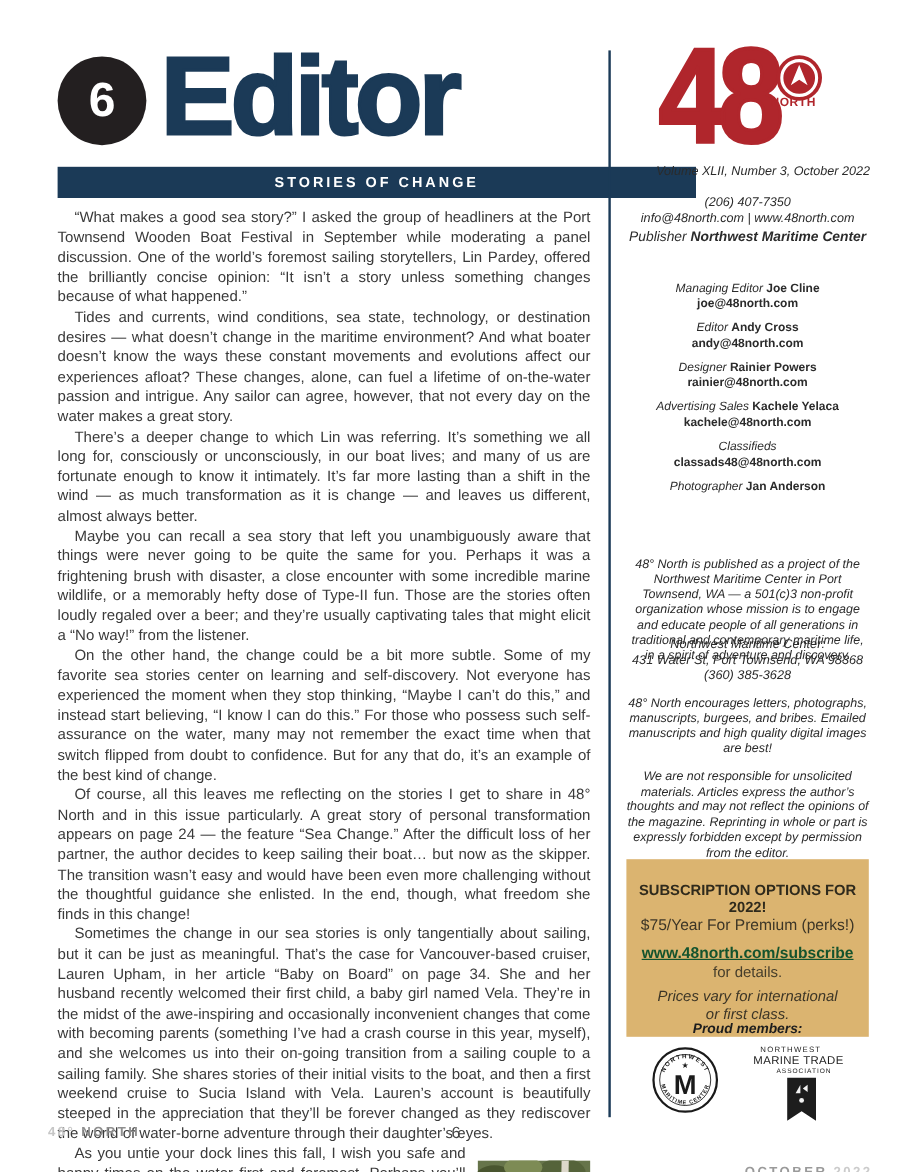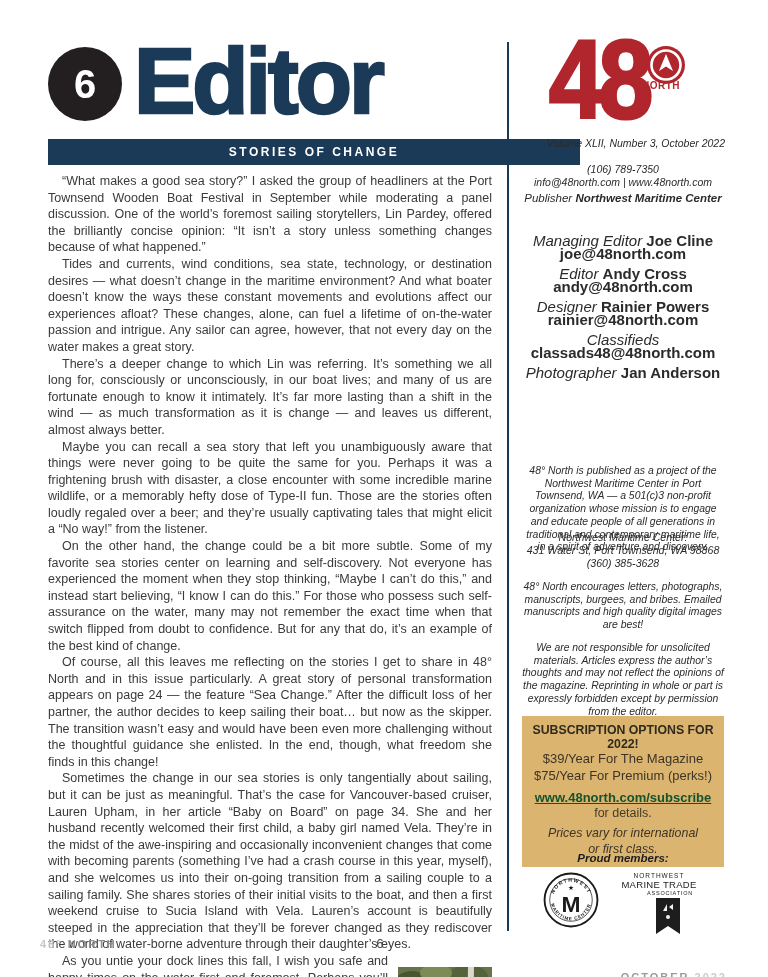--- a/index.html
+++ b/index.html
@@ -39,43 +39,43 @@
     color:var(--red);-webkit-text-stroke:3px var(--red);letter-spacing:-6px;
     transform:scaleX(.88);transform-origin:left top;}
   .logo-deg{position:absolute;left:103px;top:5px;}
   .logo-north{position:absolute;left:99px;top:40px;font-size:10px;font-weight:700;
     color:var(--red);letter-spacing:.5px;}
   .issue{top:97px;font-size:10.5px;font-style:italic;text-align:right;}
   .phone{top:123px;font-size:10.5px;font-style:italic;}
   .contacts{top:136px;font-size:10.5px;font-style:italic;}
   .publisher{top:152px;font-size:11.5px;font-style:italic;}
   .publisher b{font-weight:700;}
-  .staff{top:194px;font-size:15px;line-height:13px;}
+  .staff{top:194px;font-size:10px;line-height:13px;}
   .staff .entry{margin-bottom:7px;}
   .staff .role{font-style:italic;}
   .staff b{font-weight:700;}
   .staff .email{font-weight:700;}
   .staff .email:empty{display:none;}
   .about{top:389px;font-size:10.4px;line-height:12.7px;font-style:italic;margin-top:36px;}
   .address{top:491px;font-size:10.6px;line-height:13px;font-style:italic;text-align:center;}
   .encourage{top:541px;font-size:10.4px;line-height:12.7px;font-style:italic;}
   .disclaimer{top:602px;font-size:10.4px;line-height:12.7px;font-style:italic;}
-  .subbox{top:676px;left:1px;width:202px;background:var(--tan);padding:7px 6px 10px;}
+  .subbox{top:676px;left:1px;width:202px;background:var(--tan);padding:19px 6px 10px;}
   .sub-title{font-size:12.3px;font-weight:700;color:#2f2a1c;}
   .sub-opt{font-size:13px;line-height:16.5px;color:#3c3526;}
   .sub-opt:first-of-type{margin-top:3px;}
   .sub-link{display:inline-block;margin-top:6px;font-size:13px;font-weight:700;color:#14532d;
     text-decoration:underline;}
   .sub-details{font-size:12.5px;color:#453d2a;}
   .sub-note{margin-top:6px;font-size:12.4px;line-height:15.5px;font-style:italic;color:#3c3526;text-align:center;}
   .members{top:812px;font-size:11.5px;font-weight:700;font-style:italic;color:#1d1d1d;}
   .logos-row{top:832px;display:flex;justify-content:center;align-items:flex-start;gap:16px;}
   .nmta{width:88px;color:#1d1d1d;text-align:center;}
   .nmta-l1{font-size:6.5px;letter-spacing:1px;}
-  .nmta-l2{font-size:9.5px;letter-spacing:.3px;}
+  .nmta-l2{font-size:9.5px;letter-spacing:.3px;text-align:right;}
   .nmta-l3{font-size:5.5px;text-align:right;padding-right:10px;letter-spacing:.8px;}
   .nmta svg{margin-top:2px;margin-left:18px;}
 
   
   .footer-brand{position:absolute;left:40px;top:938px;font-size:11px;font-weight:700;letter-spacing:2px;}
   .footer-brand .f-num{color:var(--foot_light);}
   .footer-brand .f-name{color:var(--foot_dark);}
   .footer-page{position:absolute;left:366px;top:936px;width:28px;text-align:center;
     font-size:13.5px;color:#444;}
   .footer-date{position:absolute;right:41px;top:971px;font-size:11px;font-weight:700;letter-spacing:2px;}
@@ -150,41 +150,45 @@
         <svg class="logo-deg" width="40" height="40" viewBox="0 0 40 40">
           <circle cx="20" cy="20" r="19" fill="#b0262c"></circle>
           <circle cx="20" cy="20" r="14.5" fill="none" stroke="#fff" stroke-width="2.6"></circle>
           <path d="M20,9 L27,26 L20,21.5 L13,26 Z" fill="#fff"></path>
         </svg>
         <div class="logo-north">NORTH</div>
       </div>
     </div>
 
     <div class="sb issue">Volume XLII, Number 3, October 2022</div>
-    <div class="sb phone">(106) 789-7350</div>
+    <div class="sb phone">(206) 407-7350</div>
     <div class="sb contacts">info@48north.com | www.48north.com</div>
     <div class="sb publisher">
       <span>Publisher</span>
       <b>Northwest Maritime Center</b>
     </div>
 
     <div class="sb staff">
       <div class="entry">
         <div><span class="role">Managing Editor</span> <b>Joe Cline</b></div>
         <div class="email">joe@48north.com</div>
       </div>
       <div class="entry">
         <div><span class="role">Editor</span> <b>Andy Cross</b></div>
         <div class="email">andy@48north.com</div>
       </div>
       <div class="entry">
         <div><span class="role">Designer</span> <b>Rainier Powers</b></div>
         <div class="email">rainier@48north.com</div>
       </div>
       <div class="entry">
+        <div><span class="role">Advertising Sales</span> <b>Kachele Yelaca</b></div>
+        <div class="email">kachele@48north.com</div>
+      </div>
+      <div class="entry">
         <div><span class="role">Classifieds</span> <b></b></div>
         <div class="email">classads48@48north.com</div>
       </div>
       <div class="entry">
         <div><span class="role">Photographer</span> <b>Jan Anderson</b></div>
 
       </div>
     </div>
 
     <div class="sb about">48° North is published as a project of the Northwest Maritime Center in Port Townsend, WA — a 501(c)3 non-profit organization whose mission is to engage and educate people of all generations in traditional and contemporary maritime life, in a spirit of adventure and discovery.</div>
@@ -193,21 +197,20 @@
       <div>Northwest Maritime Center:</div>
       <div>431 Water St, Port Townsend, WA 98368</div>
       <div>(360) 385-3628</div>
     </div>
 
     <div class="sb encourage">48° North encourages letters, photographs, manuscripts, burgees, and bribes. Emailed manuscripts and high quality digital images are best!</div>
     <div class="sb disclaimer">We are not responsible for unsolicited materials. Articles express the author’s thoughts and may not reflect the opinions of the magazine. Reprinting in whole or part is expressly forbidden except by permission from the editor.</div>
 
     <div class="sb subbox">
       <div class="sub-title">SUBSCRIPTION OPTIONS FOR 2022!</div>
-      <div class="sub-opt">$39/Year For The Magazine</div>
       <div class="sub-opt">$75/Year For Premium (perks!)</div>
       <div><a class="sub-link">www.48north.com/subscribe</a></div>
       <div class="sub-details">for details.</div>
       <div class="sub-note">
         <div>Prices vary for international</div>
         <div>or first class.</div>
       </div>
     </div>
 
     <div class="sb members">Proud members:</div>

